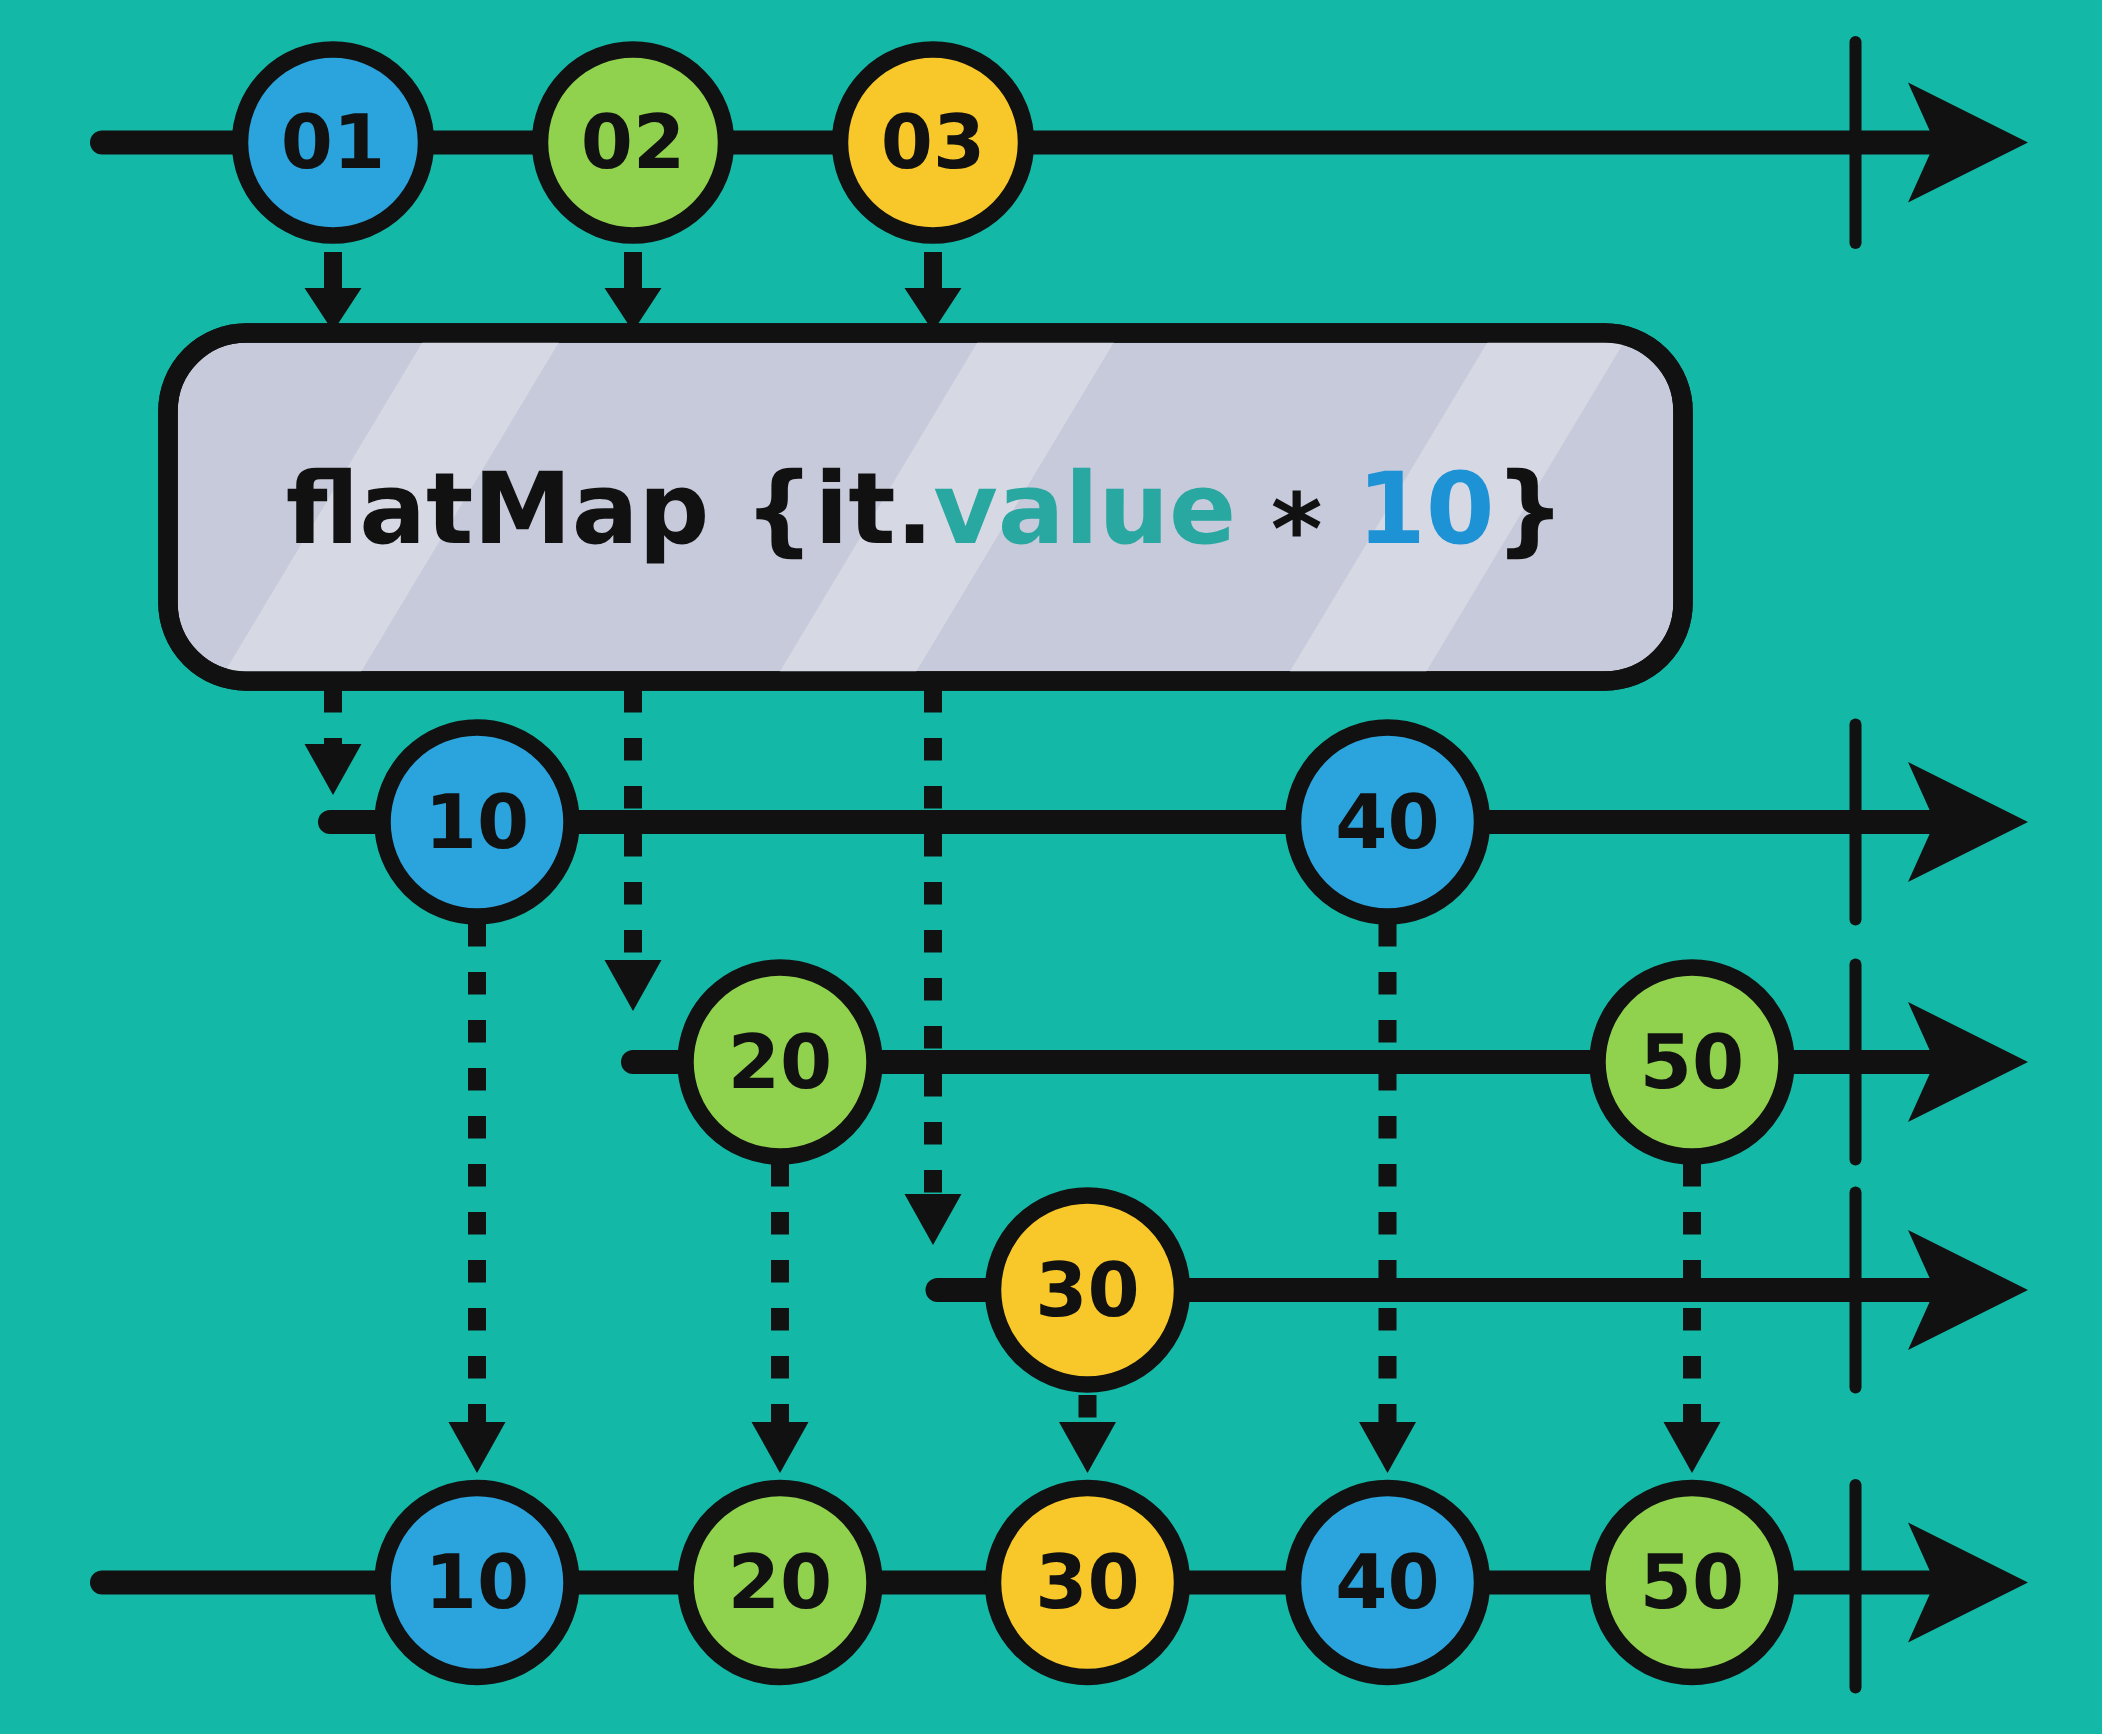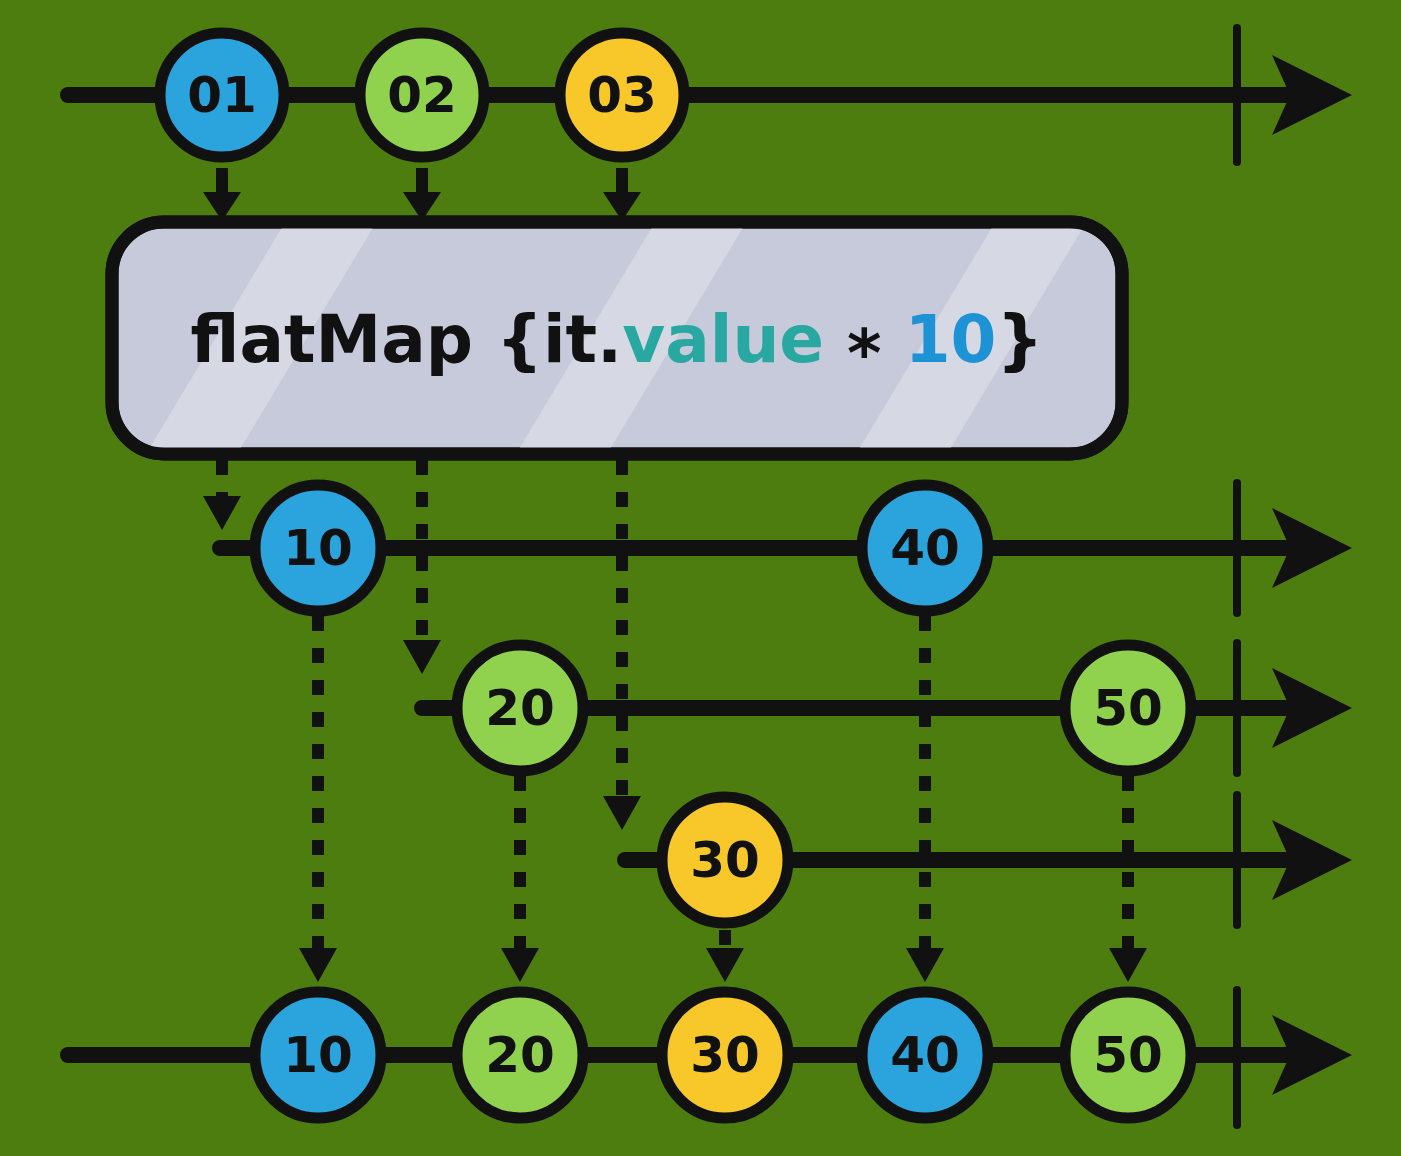--- a/index.html
+++ b/index.html
@@ -4,21 +4,21 @@
 <style>
   html, body {
     margin: 0;
     padding: 0;
     background: #ffffff;
   }
   .stage {
     width: 1401px;
     height: 1156px;
     position: relative;
-    background: #4d7c0f;
+    background: #14b8a6;
   }
   svg text {
     font-family: "DejaVu Sans", sans-serif;
     font-weight: 700;
   }
   .timeline {
     stroke: #111111;
     stroke-width: 16;
     stroke-linecap: round;
   }

